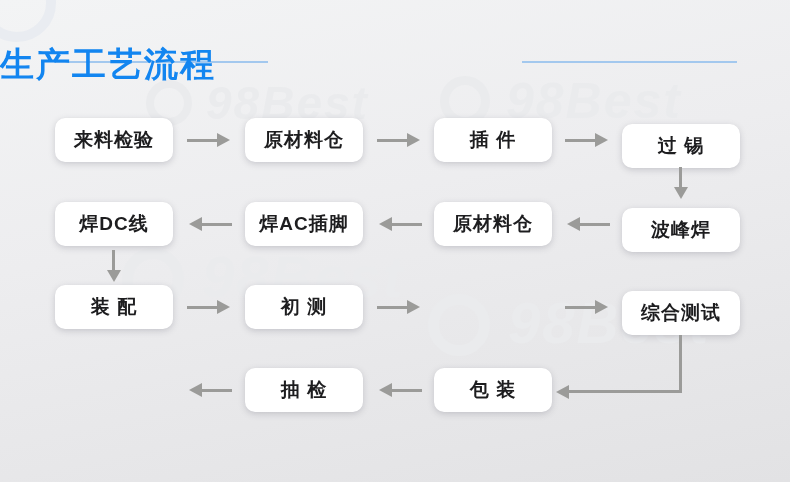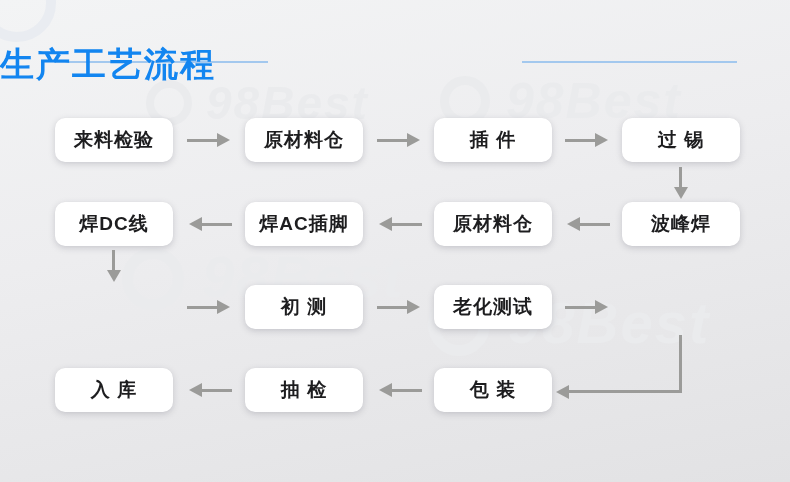--- a/index.html
+++ b/index.html
@@ -46,21 +46,21 @@
 
   
   .box {
     position:absolute; width:118px; height:44px;
     background:#ffffff; border-radius:10px;
     box-shadow:0 2px 6px rgba(115,117,128,0.30), 0 0 1px rgba(0,0,0,0.05);
     display:flex; align-items:center; justify-content:center;
     font-size:19px; font-weight:700; color:#1d1d1f; letter-spacing:1px;
   }
   .r1 { top:118px; } .r2 { top:202px; } .r3 { top:285px; } .r4 { top:368px; }
-  .c1 { left:55px; } .c2 { left:245px; } .c3 { left:434px; } .c4 { left:622px; }
+  .c1 { left:55px; } .c2 { left:245px; } .c3 { left:434px; } .c4 { left:622px;margin-top:6px; }
 
   
   .ar { position:absolute; width:30px; height:3px; background:#9b9b99; }
   .ar-right::after {
     content:""; position:absolute; right:-13px; top:50%; transform:translateY(-50%);
     width:0; height:0; border-left:13px solid #9b9b99;
     border-top:7px solid transparent; border-bottom:7px solid transparent;
   }
   .ar-left::after {
     content:""; position:absolute; left:-13px; top:50%; transform:translateY(-50%);
@@ -121,24 +121,24 @@
   <div class="box r1 c1">来料检验</div>
   <div class="box r1 c2">原材料仓</div>
   <div class="box r1 c3">插 件</div>
   <div class="box r1 c4">过 锡</div>
 
   <div class="box r2 c1">焊DC线</div>
   <div class="box r2 c2">焊AC插脚</div>
   <div class="box r2 c3">原材料仓</div>
   <div class="box r2 c4">波峰焊</div>
 
+  <div class="box r3 c1">装 配</div>
   <div class="box r3 c2">初 测</div>
-  <div class="box r3 c3">老化测试</div>
+  <div class="box r3 c4">综合测试</div>
 
-  <div class="box r4 c1">入 库</div>
   <div class="box r4 c2">抽 检</div>
   <div class="box r4 c3">包 装</div>
 
   <div class="ar ar-right h-r1 g1r"></div>
   <div class="ar ar-right h-r1 g2r"></div>
   <div class="ar ar-right h-r1 g3r"></div>
 
   <div class="ar-down d1"></div>
 
   <div class="ar ar-left h-r2 g1l"></div>

